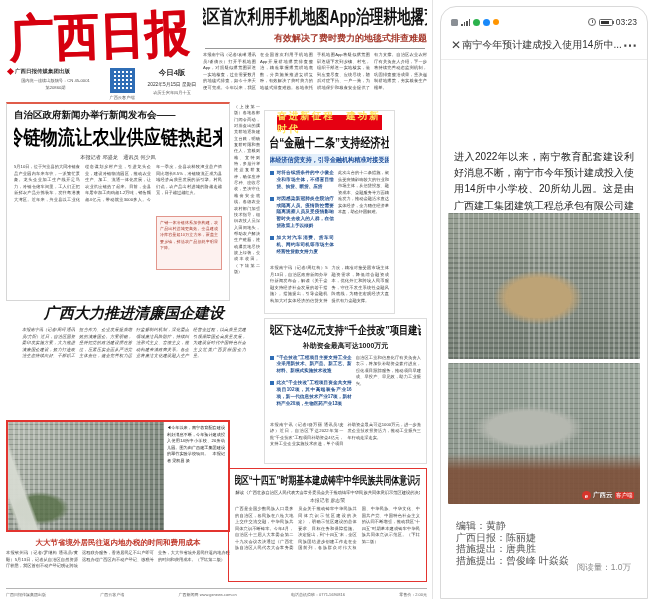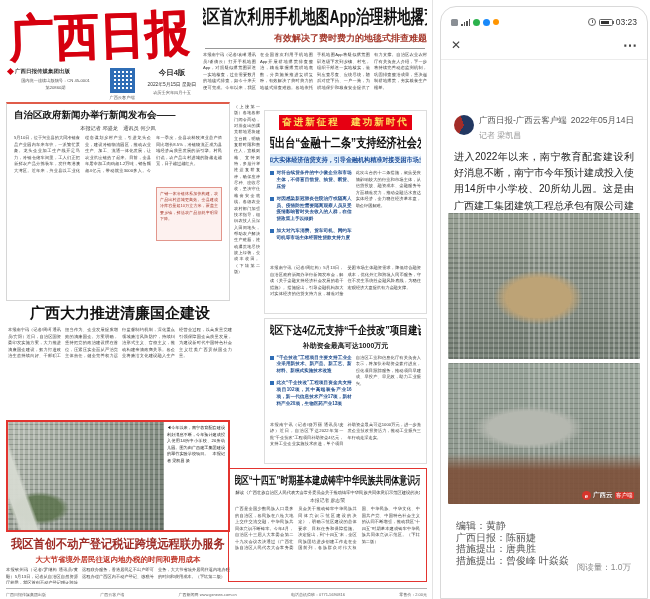--- a/index.html
+++ b/index.html
@@ -44,21 +44,21 @@
   .kicker { font-size:9.5px; font-weight:bold; color:#111; }
   .box1-headline { margin-top:2px; }
   .box1-headline > span { font-size:20px; font-weight:900; color:#000; transform:scaleX(.86); }
   .byline { font-size:5.2px; color:#444; text-align:center; margin:3px 0 3px; }
   .box1-bodywrap { position:relative; height:128px; }
   .box1-body { column-count:3; column-gap:5px; height:128px; }
   .sidebar-box { position:absolute; right:0; top:52px; width:66px; height:54px;
     background:#fdf1ef; border:1px solid #e2968c; padding:3px; font-size:4px; line-height:1.55;
     color:#a5382b; text-align:justify; overflow:hidden; }
 
-  .article2 { position:absolute; left:8px; top:304px; width:224px; height:112px; overflow:hidden; }
+  .article2 { position:absolute; left:22px; top:304px; width:224px; height:112px; overflow:hidden;font-style:italic; }
   .article2-headline { text-align:center; font-size:15px; font-weight:800; color:#111; }
   .article2-body { column-count:4; column-gap:4px; height:86px; margin-top:4px; }
 
   .photobox { position:absolute; left:6px; top:420px; width:224px; height:112px;
     border:2px solid #e3342f; display:flex; overflow:hidden; }
   .np-photo { flex:1; background-color:#8d968b;
     background-image:
       linear-gradient(70deg, transparent 0 5%, rgba(214,218,209,.95) 7% 15%, transparent 17% 100%),
       radial-gradient(ellipse 40px 22px at 20% 80%, rgba(86,110,70,.8) 0 55%, rgba(86,110,70,0) 75%),
       repeating-linear-gradient(90deg, rgba(255,255,255,.28) 0 1.5px, transparent 1.5px 5px),
@@ -68,21 +68,21 @@
     color:#222; text-align:justify; overflow:hidden; }
 
   .article3 { position:absolute; left:6px; top:536px; width:224px; height:48px; overflow:hidden; }
   .article3-headline > span { font-size:12.5px; font-weight:800; color:#9e2b25; transform:scaleX(.9); }
   .article3-subhead { text-align:center; font-size:7.5px; font-weight:bold; color:#c0392b; margin:2px 0; }
   .article3-body { column-count:3; column-gap:4px; height:20px; }
 
   .narrowcol { position:absolute; left:234px; top:104px; width:26px; height:358px; overflow:hidden;
     font-size:4.1px; line-height:1.55; color:#3a3a3a; text-align:justify; }
 
-  .boxA { position:absolute; left:264px; top:110px; width:163px; height:204px;
+  .boxA { position:absolute; left:264px; top:110px; width:131px; height:204px;
     border:1px solid #ddd; padding:4px 5px; overflow:hidden; }
   .banner { width:88%; margin:0 auto; height:15px; background:#e60012; color:#ffe45c;
     font-size:9.5px; font-weight:bold; letter-spacing:2px; display:flex; align-items:center; justify-content:center; }
   .boxA-headline { margin-top:4px; }
   .boxA-headline > span { font-size:13px; font-weight:800; color:#111; transform:scaleX(.78); }
   .boxA-subhead { margin-top:2px; height:12px; background:linear-gradient(90deg,#d9e9f8,#f4faff);
     display:flex; align-items:center; justify-content:center; overflow:hidden; }
   .boxA-subhead > span { font-size:6.6px; font-weight:bold; color:#1d4e9a; white-space:nowrap; transform:scaleX(.92); }
   .bul-row { display:flex; gap:4px; margin-top:4px; }
   .bul-col { flex:1.25; }
@@ -207,41 +207,41 @@
       <div class="squeeze top-headline">
         <span>我区首次利用手机地图App治理耕地撂荒</span>
       </div>
       <div class="top-subhead">有效解决了费时费力的地毯式排查难题</div>
       <div class="top-rule"></div>
       <div class="greek top-body">本报南宁讯（记者/袁琳 通讯员/谢倩云）打开手机地图App，对照疑似撂荒图斑逐一实地核查，过去需要数月的地毯式排查，如今十来天便可完成。今年以来，我区在全国首次利用手机地图App开展耕地撂荒排查整治，精准掌握撂荒耕地底数，分类施策推进复耕复种，有效解决了费时费力的地毯式排查难题。各地依托手机地图App将疑似撂荒图斑逐级下发到乡镇、村屯，组织干部逐一实地核实，做到应查尽查、应统尽统，随后对症下药、一户一策，为耕地保护和粮食安全提供了有力支撑。自治区农业农村厅有关负责人介绍，下一步将持续完善动态监测机制，巩固排查整治成果，坚决遏制耕地撂荒，夯实粮食生产根基。</div>
     </div>
 
     <div class="box1">
       <div class="kicker">自治区政府新闻办举行新闻发布会——</div>
+      <div class="squeeze box1-headline">
+        <span>冷链物流让农业供应链热起来</span>
+      </div>
       <div class="byline">本报记者 邓盛龙　通讯员 何少凤</div>
       <div class="box1-bodywrap">
         <div class="greek box1-body">5月10日，位于兴业县的大同冷链食品产业园内车来车往，一派繁忙景象。龙头企业加工生产线开足马力，冷链仓储车间里，工人们正把新鲜农产品分拣装车，发往粤港澳大湾区。近年来，兴业县以工业化理念谋划乡村产业，引进龙头企业，建设冷链物流园区，推动农业生产、加工、流通一体化发展，让农业供应链热了起来。目前，全县年屠宰加工肉鸡超1.2万吨，销售额超4亿元，带动就业3000多人。今年一季度，全县农林牧渔业总产值同比增长8.5%，冷链物流正成为县域经济高质量发展的新引擎。村民们说，农产品出村进城的路越走越宽，日子越过越红火。</div>
         <div class="sidebar-box">产销一体冷链体系加快构建，农产品出村进城更高效。全县建成冷库容量超10万立方米，覆盖主要乡镇，鲜活农产品损耗率明显下降。</div>
       </div>
     </div>
 
     <div class="article2">
       <div class="article2-headline">广西大力推进清廉国企建设</div>
       <div class="greek article2-body">本报南宁讯（记者/周珂 通讯员/宾阳）近日，自治区国资委印发实施方案，大力推进清廉国企建设，努力打造政治生态持续向好、干部职工担当作为、企业发展提质增效的清廉国企。方案明确，坚持把党的政治建设摆在首位，压紧压实全面从严治党主体责任，健全完善权力运行监督制约机制，深化重点领域廉洁风险防控，持续纠治形式主义、官僚主义，推动构建亲清政商关系。各企业将廉洁文化建设融入生产经营全过程，以高质量党建引领保障国企高质量发展，为建设新时代中国特色社会主义壮美广西贡献国企力量。</div>
     </div>
 
     <div class="photobox">
       <div class="np-photo"></div>
       <div class="photo-caption">◀今年以来，南宁教育配套建设利好消息不断，今年预计建成投入使用14所中小学校、20所幼儿园。图为由广西建工集团建设的翠竹实验学校项目。　本报记者 梁凯昌 摄</div>
     </div>
 
     <div class="article3">
-      <div class="squeeze article3-headline">
-        <span>我区首创不动产登记税证跨境远程联办服务</span>
-      </div>
       <div class="article3-subhead">大大节省境外居民往返内地办税的时间和费用成本</div>
       <div class="greek article3-body">本报钦州讯（记者/罗继梅 通讯员/黄毅）5月13日，记者从自治区自然资源厅获悉，我区首创不动产登记税证跨境远程联办服务，香港居民足不出户即可远程办理广西区内不动产登记、缴税等业务，大大节省境外居民往返内地办税的时间和费用成本。（下转第二版）</div>
     </div>
 
     <div class="narrowcol greek">（上接第一版）各地各部门闻令而动，对排查出的撂荒耕地逐块建立台账，明确复耕时限和责任人，宜粮则粮、宜特则特，多措并举推进复耕复种，确保应种尽种、应收尽收，坚决守住粮食安全底线。各级农业农村部门加强技术指导，组织农技人员深入田间地头，帮助农户解决生产难题，推动撂荒地尽快披上绿装，变成丰收田。（下转第二版）</div>
 
     <div class="boxA">
       <div class="banner">奋进新征程　建功新时代</div>
       <div class="squeeze boxA-headline">
         <span>广西出台“金融十二条”支持经济社会发展</span>
@@ -329,33 +329,26 @@
         <span class="alarm"></span>
         <span class="battery">
             <i></i>
           </span>
         <span class="sb-time">03:23</span>
       </div>
     </div>
 
     <div class="navbar">
       <span class="nav-close">✕</span>
+      <span class="nav-title">南宁今年预计建成投入使用14所中...</span>
       <span class="nav-more">⋯</span>
     </div>
     <div class="hairline"></div>
 
 
-    <div class="meta">
-      <div class="avatar"></div>
-      <div class="meta-mid">
-        <div class="src">广西日报-广西云客户端</div>
-        <div class="rep">记者 梁凯昌</div>
-      </div>
-      <div class="pubdate">2022年05月14日</div>
-    </div>
 
     <div class="art-body">进入2022年以来，南宁教育配套建设利好消息不断，南宁市今年预计建成投入使用14所中小学校、20所幼儿园。这是由广西建工集团建筑工程总承包有限公司建设的翠竹实验学校，该校为九年一贯制学校，规划96个班，初中部将在今年秋季学年投入使用。</div>
 
     <div class="ph-photo photo1"></div>
 
     <div class="ph-photo photo2">
       <div class="watermark">
         <span class="wm-disc">e</span>
         <span class="wm-name">广西云</span>
         <span class="wm-tag">客户端</span>

